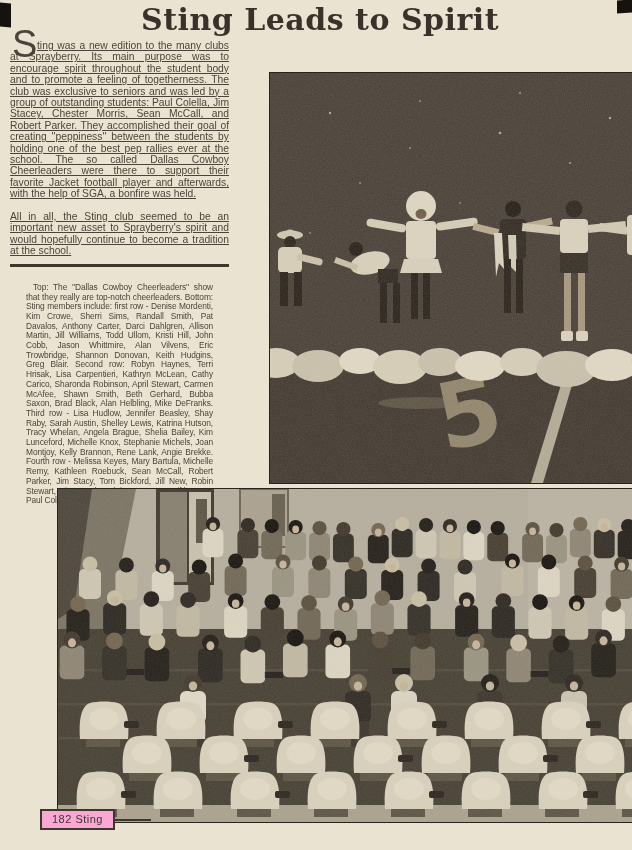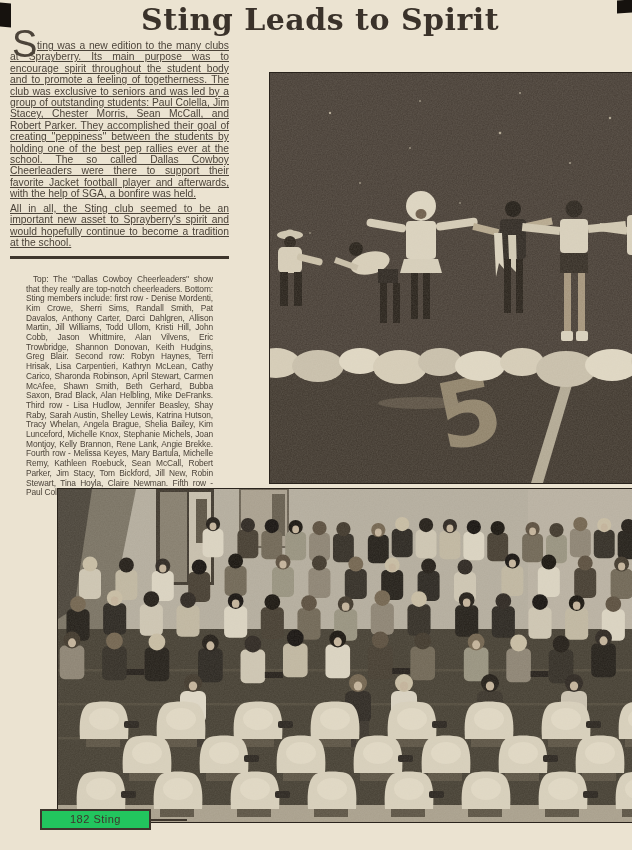--- a/index.html
+++ b/index.html
@@ -8,31 +8,31 @@
   .corner{position:absolute;background:#16120e;z-index:5;}
   .corner.tl{left:0;top:3px;width:11px;height:24px;transform:skewY(5deg);}
   .corner.tr{right:0;top:0;width:15px;height:13px;transform:skewY(-4deg);}
   .title{position:absolute;left:0;right:0;top:2px;margin:0;padding-left:8px;text-align:center;
          font-family:"DejaVu Serif",serif;font-weight:bold;font-size:30px;color:#3a322a;
          letter-spacing:0.5px;z-index:1;}
   .column{position:absolute;left:10px;top:40px;width:219px;z-index:1;}
   .dropcap{position:absolute;left:2px;top:-15px;font-size:38px;line-height:38px;color:#4c443a;}
   .body-text{margin:0;font-size:10.3px;line-height:11.4px;text-align:justify;color:#4c443a;text-decoration:underline;}
   .body-text.first{text-indent:27px;}
-  .body-text.second{margin-top:3px;}
+  .body-text.second{margin-top:11px;}
   .rule{height:2.5px;background:#3e362c;margin:8px 0 4px;}
   .caption{margin:16px;font-size:8.4px;line-height:9.7px;letter-spacing:-0.1px;text-align:justify;
            text-indent:7px;color:#4c443a;}
   .photo{position:absolute;z-index:2;box-shadow:0 0 0 1px #29231c;}
   .photo svg{display:block;width:100%;height:100%;}
   .top-photo{left:230px;top:57px;width:396px;height:410px;background:#463d35;}
   .bottom-photo{left:18px;top:473px;width:608px;height:333px;background:#b3ac9d;}
   .folio{position:absolute;left:40px;top:809px;display:flex;align-items:center;z-index:3;}
-  .folio-box{display:inline-block;border:2px solid #3e362c;padding:2px 28px 3px;font-size:11px;
-             color:#3e362c;letter-spacing:0.5px;background:#22c55e;}
+  .folio-box{display:inline-block;border:2px solid #3e362c;padding:2px 10px 3px;font-size:11px;
+             color:#3e362c;letter-spacing:0.5px;background:#f9a8d4;}
   .folio-line{width:36px;height:2px;background:#3e362c;}
 </style>
 </head>
 <body>
 
 <div class="page">
 
   <div class="corner tl"></div>
   <div class="corner tr"></div>
 

